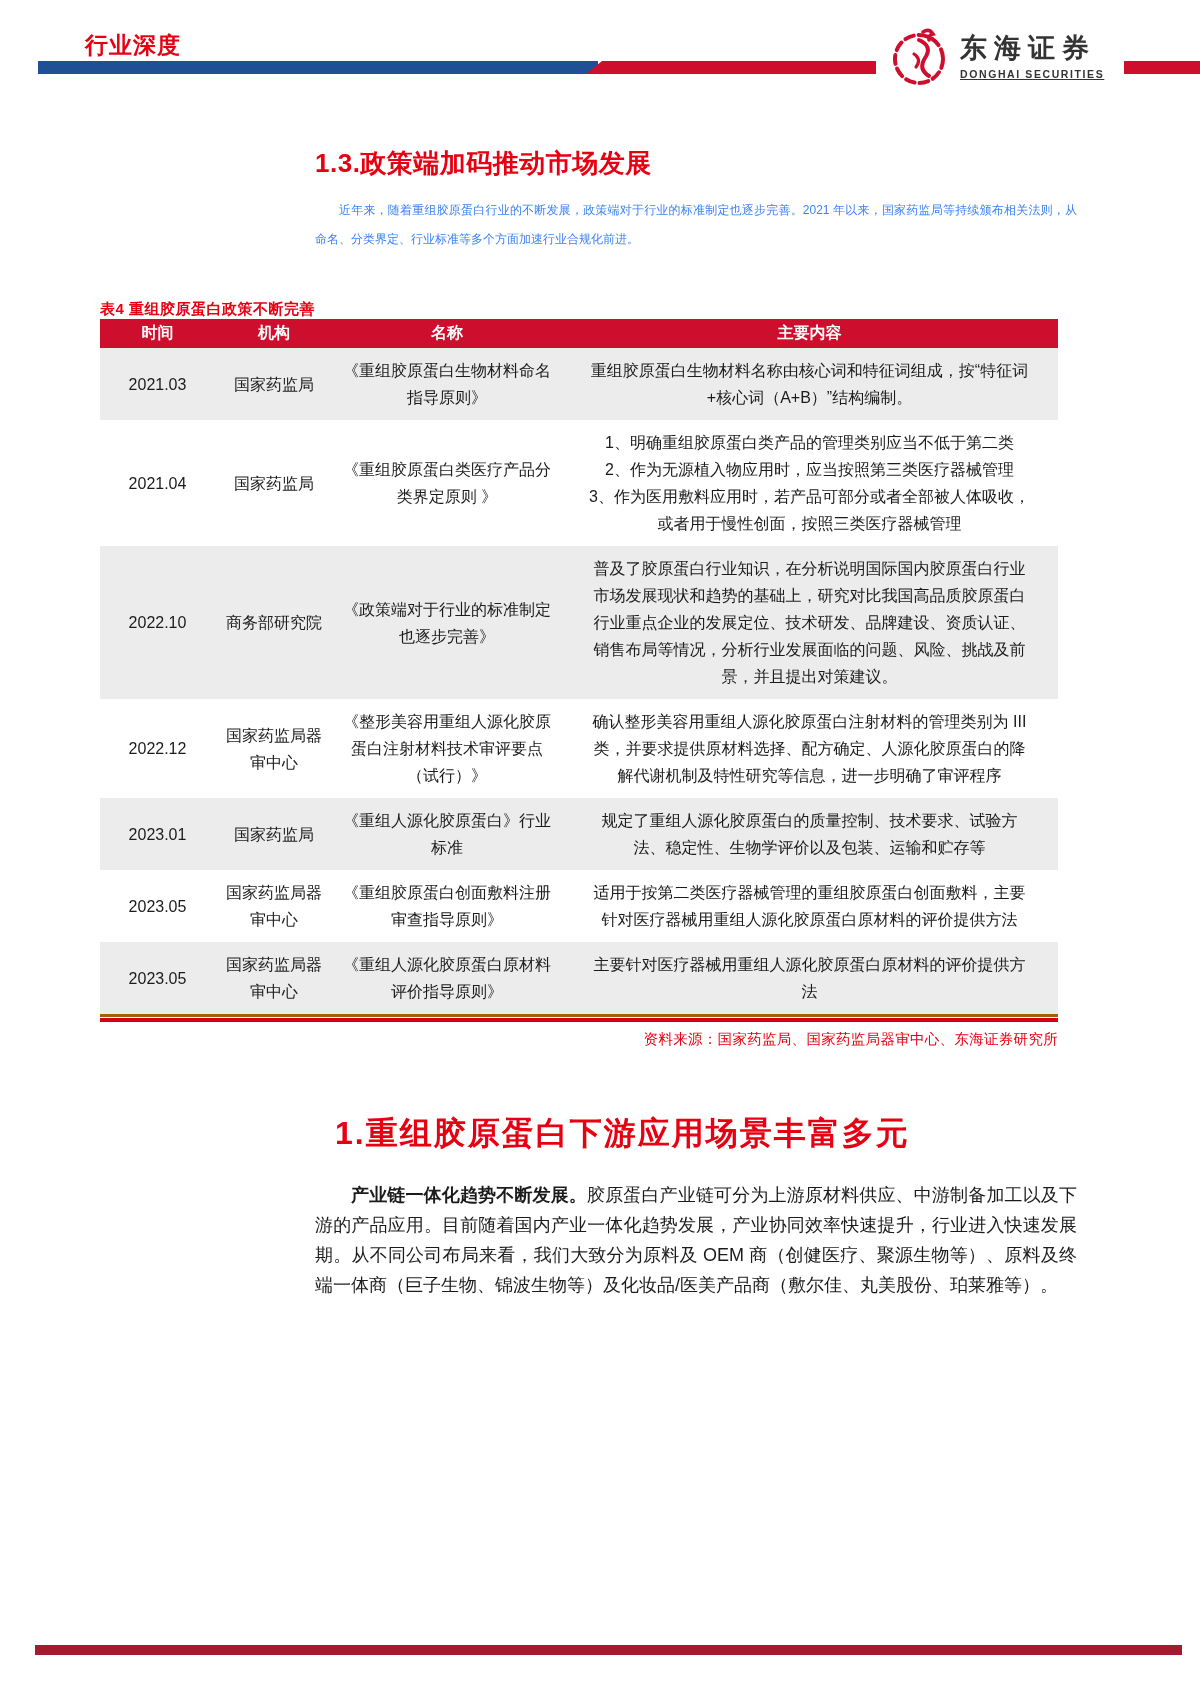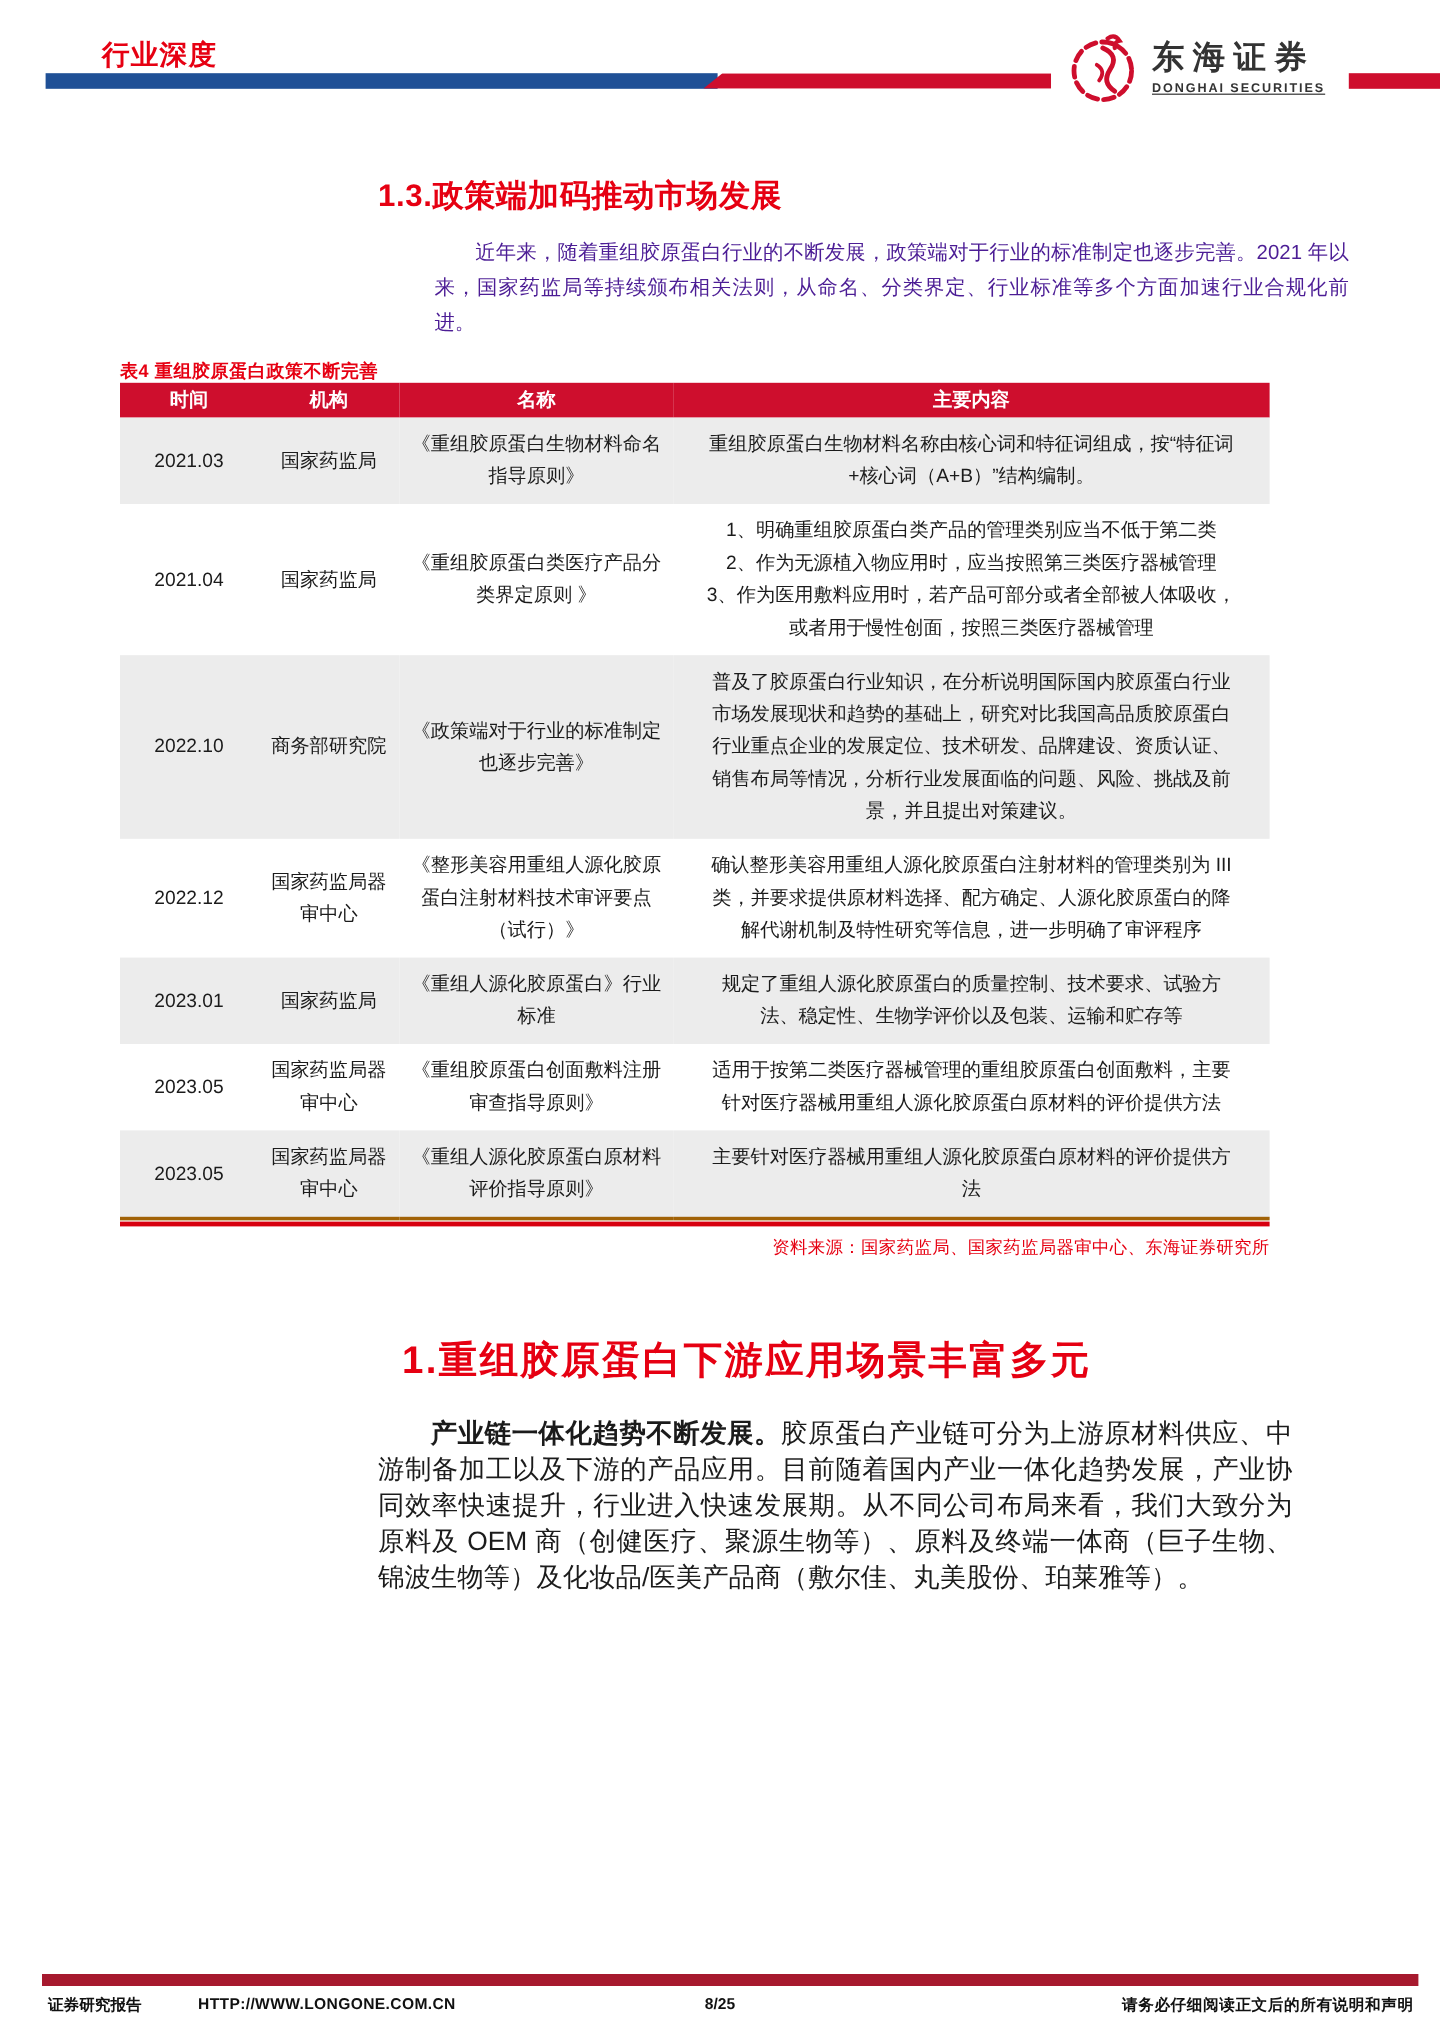--- a/index.html
+++ b/index.html
@@ -46,23 +46,22 @@
     margin-top: 4px; white-space: nowrap; text-decoration: underline;
   }
 
   
   .sec1-title {
     position: absolute; left: 315px; top: 146px;
     color: #e60012; font-size: 26px; font-weight: bold; letter-spacing: 0.5px;
   }
   .sec1-para {
     position: absolute; left: 315px; top: 196px; width: 762px;
-    font-size: 17px; line-height: 29px; text-align: justify; text-indent: 2em;
-    color: #4c1d95;
-    margin-left: 47px;
+    font-size: 12px; line-height: 29px; text-align: justify; text-indent: 2em;
+    color: #3b82f6;
   }
 
   
   .table-block { position: absolute; left: 100px; top: 300px; width: 958px; }
   .table-caption {
     color: #e60012; font-size: 15px; font-weight: bold; margin-bottom: 0;
     letter-spacing: 0.5px;
   }
   table.policy {
     width: 958px; border-collapse: collapse; table-layout: fixed;
@@ -84,21 +83,21 @@
     margin-top: 8px; color: #e60012; font-size: 14.5px; letter-spacing: 0.3px; text-align: right;
   }
 
   
   .sec2-title {
     position: absolute; left: 335px; top: 1112px;
     color: #e60012; font-size: 32px; font-weight: bold; letter-spacing: 2px;
   }
   .sec2-para {
     position: absolute; left: 315px; top: 1180px; width: 762px;
-    font-size: 22px; line-height: 30px; text-align: justify; text-indent: 2em;
+    font-size: 18px; line-height: 30px; text-align: justify; text-indent: 2em;
     color: #1b1b1b;
   }
   .sec2-para strong { font-weight: bold; }
 
   
   .footer-rule {
     position: absolute; left: 35px; top: 1645px; width: 1147px; height: 10px;
     background: #a6192e;
   }
   .footer-row { position: absolute; left: 0; top: 1662px; width: 1200px; height: 22px; }
@@ -203,20 +202,14 @@
       </tbody>
     </table>
     <div class="bottom-rule"></div>
     <div class="source-note">资料来源：国家药监局、国家药监局器审中心、东海证券研究所</div>
   </div>
 
   <h1 class="sec2-title">1.重组胶原蛋白下游应用场景丰富多元</h1>
   <p class="sec2-para"><strong>产业链一体化趋势不断发展。</strong><span>胶原蛋白产业链可分为上游原材料供应、中游制备加工以及下游的产品应用。目前随着国内产业一体化趋势发展，产业协同效率快速提升，行业进入快速发展期。从不同公司布局来看，我们大致分为原料及 OEM 商（创健医疗、聚源生物等）、原料及终端一体商（巨子生物、锦波生物等）及化妆品/医美产品商（敷尔佳、丸美股份、珀莱雅等）。</span></p>
 
   <div class="footer-rule"></div>
-  <div class="footer-row">
-    <span class="f-label">证券研究报告</span>
-    <span class="f-url">HTTP://WWW.LONGONE.COM.CN</span>
-    <span class="f-page">8/25</span>
-    <span class="f-note">请务必仔细阅读正文后的所有说明和声明</span>
-  </div>
 
 </div>
 
 </body></html>

